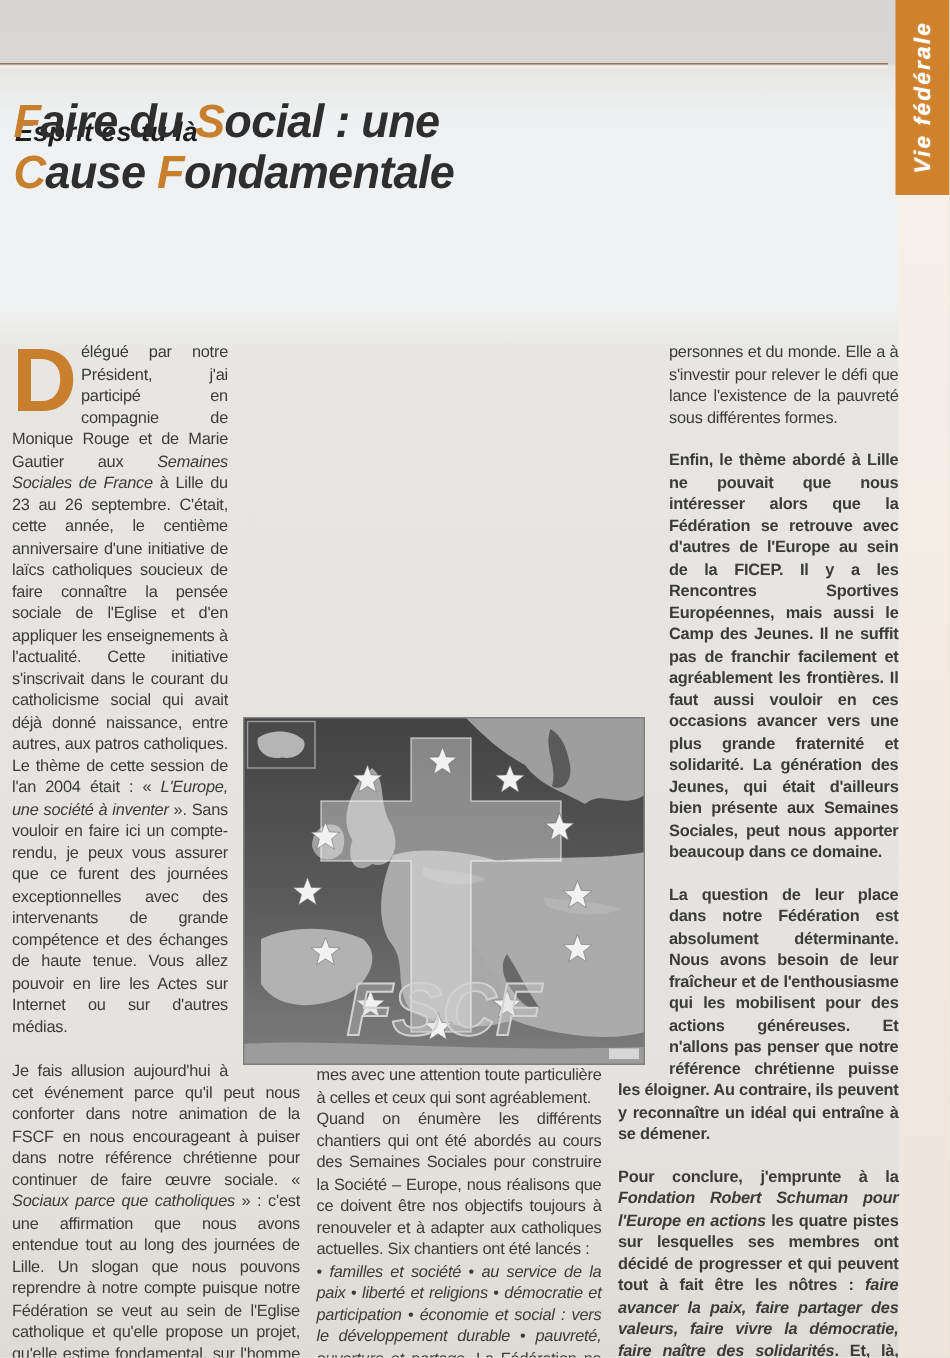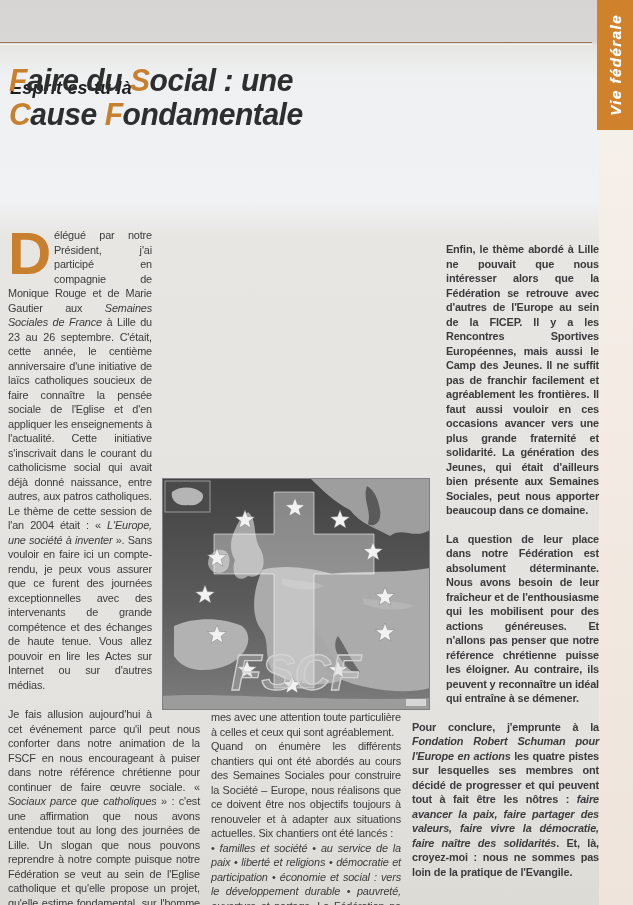--- a/index.html
+++ b/index.html
@@ -62,27 +62,28 @@
 
     <div class="col col1">
       <span class="spacer-r"></span>
       <p class="p1"><span class="dropcap">D</span><span><span>élégué par notre Président, j'ai participé en compagnie de Monique Rouge et de Marie Gautier aux </span><span class="seg-i">Semaines Sociales de France</span><span> à Lille du 23 au 26 septembre. C'était, cette année, le centième anniversaire d'une initiative de laïcs catholiques soucieux de faire connaître la pensée sociale de l'Eglise et d'en appliquer les enseignements à l'actualité. Cette initiative s'inscrivait dans le courant du catholicisme social qui avait déjà donné naissance, entre autres, aux patros catholiques. Le thème de cette session de l'an 2004 était : « </span><span class="seg-i">L'Europe, une société à inventer</span><span> ». Sans vouloir en faire ici un compte-rendu, je peux vous assurer que ce furent des journées exceptionnelles avec des intervenants de grande compétence et des échanges de haute tenue. Vous allez pouvoir en lire les Actes sur Internet ou sur d'autres médias.</span></span></p>
       <p class="p2"><span>Je fais allusion aujourd'hui à cet événement parce qu'il peut nous conforter dans notre animation de la FSCF en nous encourageant à puiser dans notre référence chrétienne pour continuer de faire œuvre sociale. « </span><span class="seg-i">Sociaux parce que catholiques</span><span> » : c'est une affirmation que nous avons entendue tout au long des journées de Lille. Un slogan que nous pouvons reprendre à notre compte puisque notre Fédération se veut au sein de l'Eglise catholique et qu'elle propose un projet, qu'elle estime fondamental, sur l'homme et la société humaine. L'Europe peut porter témoignage de l'influence chrétienne par son sens de l'ouverture et du partage. La FSCF, à plus forte raison, doit montrer que l'Eglise n'est fidèle à l'Evangile que si elle se met concrètement au service des hom-</span></p>
     </div>
 
     <div class="col col2">
       <span class="spacer-c"></span>
       <p><span>mes avec une attention toute particulière à celles et ceux qui sont agréablement.</span></p>
-      <p><span>Quand on énumère les différents chantiers qui ont été abordés au cours des Semaines Sociales pour construire la Société – Europe, nous réalisons que ce doivent être nos objectifs toujours à renouveler et à adapter aux situations actuelles. Six chantiers ont été lancés :</span></p>
+      <p><span>Quand on énumère les différents chantiers qui ont été abordés au cours des Semaines Sociales pour construire la Société – Europe, nous réalisons que ce doivent être nos objectifs toujours à renouveler et à adapter aux catholiques actuelles. Six chantiers ont été lancés :</span></p>
       <p><span>• </span><span class="seg-i">familles et société</span><span> • </span><span class="seg-i">au service de la paix</span><span> • </span><span class="seg-i">liberté et religions</span><span> • </span><span class="seg-i">démocratie et participation</span><span> • </span><span class="seg-i">économie et social : vers le développement durable</span><span> • </span><span class="seg-i">pauvreté, ouverture et partage</span><span>. La Fédération ne peut pas oublier que l'Evangile lui commande de développer un esprit de famille dans toutes ses instances et de contribuer à créer</span></p>
 
     </div>
 
     <div class="col col3">
       <span class="spacer-l"></span>
+      <p><span>personnes et du monde. Elle a à s'investir pour relever le défi que lance l'existence de la pauvreté sous différentes formes.</span></p>
       <p class="pgap"><span>Enfin, le thème abordé à Lille ne pouvait que nous intéresser alors que la Fédération se retrouve avec d'autres de l'Europe au sein de la FICEP. Il y a les Rencontres Sportives Européennes, mais aussi le Camp des Jeunes. Il ne suffit pas de franchir facilement et agréablement les frontières. Il faut aussi vouloir en ces occasions avancer vers une plus grande fraternité et solidarité. La génération des Jeunes, qui était d'ailleurs bien présente aux Semaines Sociales, peut nous apporter beaucoup dans ce domaine.</span></p>
       <p class="pgap"><span>La question de leur place dans notre Fédération est absolument déterminante. Nous avons besoin de leur fraîcheur et de l'enthousiasme qui les mobilisent pour des actions généreuses. Et n'allons pas penser que notre référence chrétienne puisse les éloigner. Au contraire, ils peuvent y reconnaître un idéal qui entraîne à se démener.</span></p>
       <p class="pgap"><span>Pour conclure, j'emprunte à la </span><span class="seg-i">Fondation Robert Schuman pour l'Europe en actions</span><span> les quatre pistes sur lesquelles ses membres ont décidé de progresser et qui peuvent tout à fait être les nôtres : </span><span class="seg-i">faire avancer la paix, faire partager des valeurs, faire vivre la démocratie, faire naître des solidarités</span><span>. Et, là, croyez-moi : nous ne sommes pas loin de la pratique de l'Evangile.</span></p>
 
     </div>
 
     <div class="map-block">
       <svg width="268" height="232" viewBox="0 0 268 232">
         <defs>
           <linearGradient id="sea" x1="0" y1="0" x2="0" y2="1">

